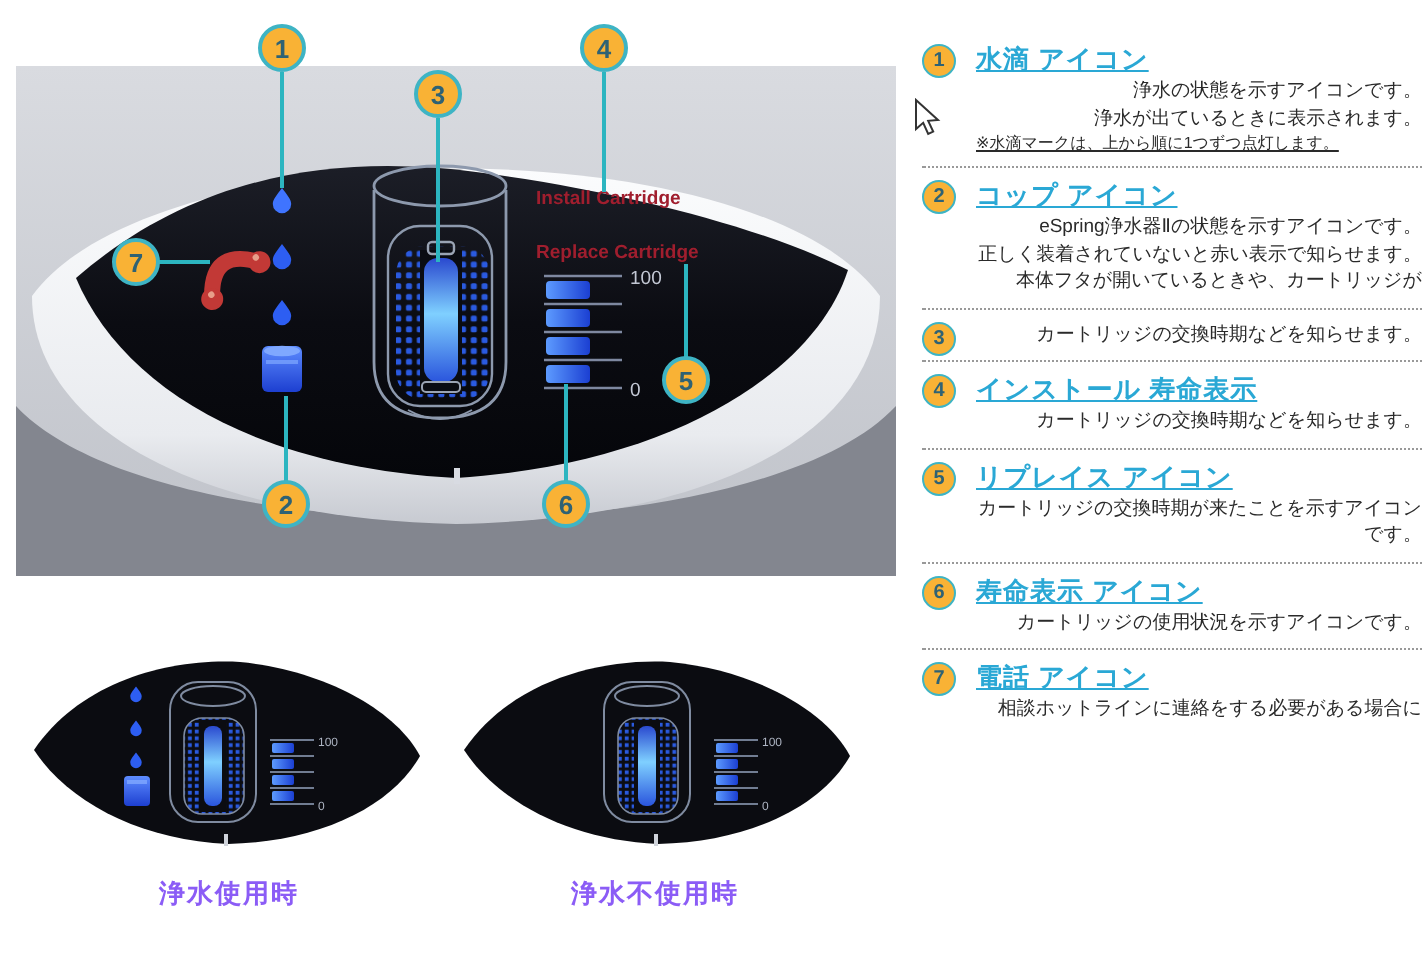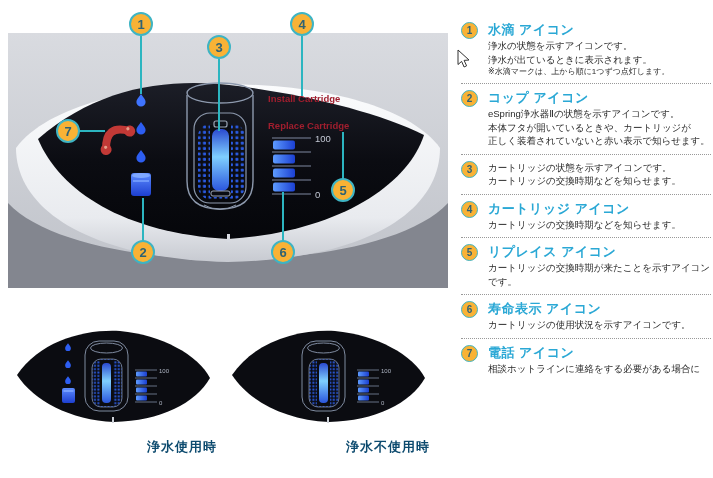--- a/index.html
+++ b/index.html
@@ -8,44 +8,44 @@
   #stage { position:relative; width:713px; height:478px; background:#fff; }
 
   
   .photo { position:absolute; left:8px; top:33px; width:440px; height:244px; }
 
   
   .panel-sm { position:absolute; width:205px; height:100px; }
   .panel-sm.left  { left:12px;  top:327px; }
   .panel-sm.right { left:227px; top:327px; }
 
-  .panel-label { position:absolute; width:205px; text-align:right;
-                 font-size:13px; font-weight:bold; color:#0c4a6e; letter-spacing:1px; }
+  .panel-label { position:absolute; width:205px; text-align:center;
+                 font-size:13px; font-weight:bold; color:#8b5cf6; letter-spacing:1px; }
   .panel-label.left  { left:12px;  top:438px; }
   .panel-label.right { left:225px; top:438px; }
 
   
   .callout { position:absolute; width:24px; height:24px; border-radius:50%;
              background:#f9b235; border:2px solid #3eb4c4; color:#2f6274;
              font-size:13px; font-weight:bold; display:flex; align-items:center;
              justify-content:center; z-index:5; }
   .lead { position:absolute; background:#2cb5c0; z-index:4; }
   .lead.v { width:2px; } .lead.h { height:2px; }
 
   
   .legend { position:absolute; left:461px; top:22px; width:250px; }
   .lg-item { position:relative; padding-left:27px; }
   .lg-num { position:absolute; left:0; top:0; width:17px; height:17px;
             border-radius:50%; background:#f9b235; border:1.5px solid #3eb4c4;
             color:#2f6274; font-size:10px; font-weight:bold; display:flex;
             align-items:center; justify-content:center; }
   .lg-title { font-size:13px; font-weight:bold; color:#2aa8d5; height:17px;
-              line-height:15px; letter-spacing:0.5px; }
-  .lg-line { font-size:9.5px; color:#2a2a2a; line-height:13.5px; }
-  .lg-note { font-size:8px; color:#2a2a2a; line-height:11px; margin-bottom:4px; }
+              line-height:15px; letter-spacing:0.5px;text-decoration:underline; }
+  .lg-line { font-size:9.5px; color:#2a2a2a; line-height:13.5px;text-align:right; }
+  .lg-note { font-size:8px; color:#2a2a2a; line-height:11px; margin-bottom:4px;text-decoration:underline; }
   .lg-div { border-top:1px dotted #999; margin:6px 0; }
 
   .cursor { position:absolute; left:457px; top:49px; z-index:9; }
 </style>
 </head>
 <body>
 
 <div id="stage">
 
   <div class="photo">
@@ -243,35 +243,34 @@
       <div class="lg-line">浄水の状態を示すアイコンです。</div>
       <div class="lg-line">浄水が出ているときに表示されます。</div>
       <div class="lg-note">※水滴マークは、上から順に1つずつ点灯します。</div>
     </div>
     <div class="lg-div"></div>
 
     <div class="lg-item">
       <div class="lg-num">2</div>
       <div class="lg-title">コップ アイコン</div>
       <div class="lg-line">eSpring浄水器Ⅱの状態を示すアイコンです。</div>
+      <div class="lg-line">正しく装着されていないと赤い表示で知らせます。</div>
       <div class="lg-line">本体フタが開いているときや、カートリッジが</div>
-      <div class="lg-line">正しく装着されていないと赤い表示で知らせます。</div>
     </div>
     <div class="lg-div"></div>
 
     <div class="lg-item">
       <div class="lg-num">3</div>
-      <div class="lg-line">カートリッジの状態を示すアイコンです。</div>
       <div class="lg-line">カートリッジの交換時期などを知らせます。</div>
     </div>
     <div class="lg-div"></div>
 
     <div class="lg-item">
       <div class="lg-num">4</div>
-      <div class="lg-title">カートリッジ アイコン</div>
+      <div class="lg-title">インストール 寿命表示</div>
       <div class="lg-line">カートリッジの交換時期などを知らせます。</div>
     </div>
     <div class="lg-div"></div>
 
     <div class="lg-item">
       <div class="lg-num">5</div>
       <div class="lg-title">リプレイス アイコン</div>
       <div class="lg-line">カートリッジの交換時期が来たことを示すアイコンです。</div>
     </div>
     <div class="lg-div"></div>

